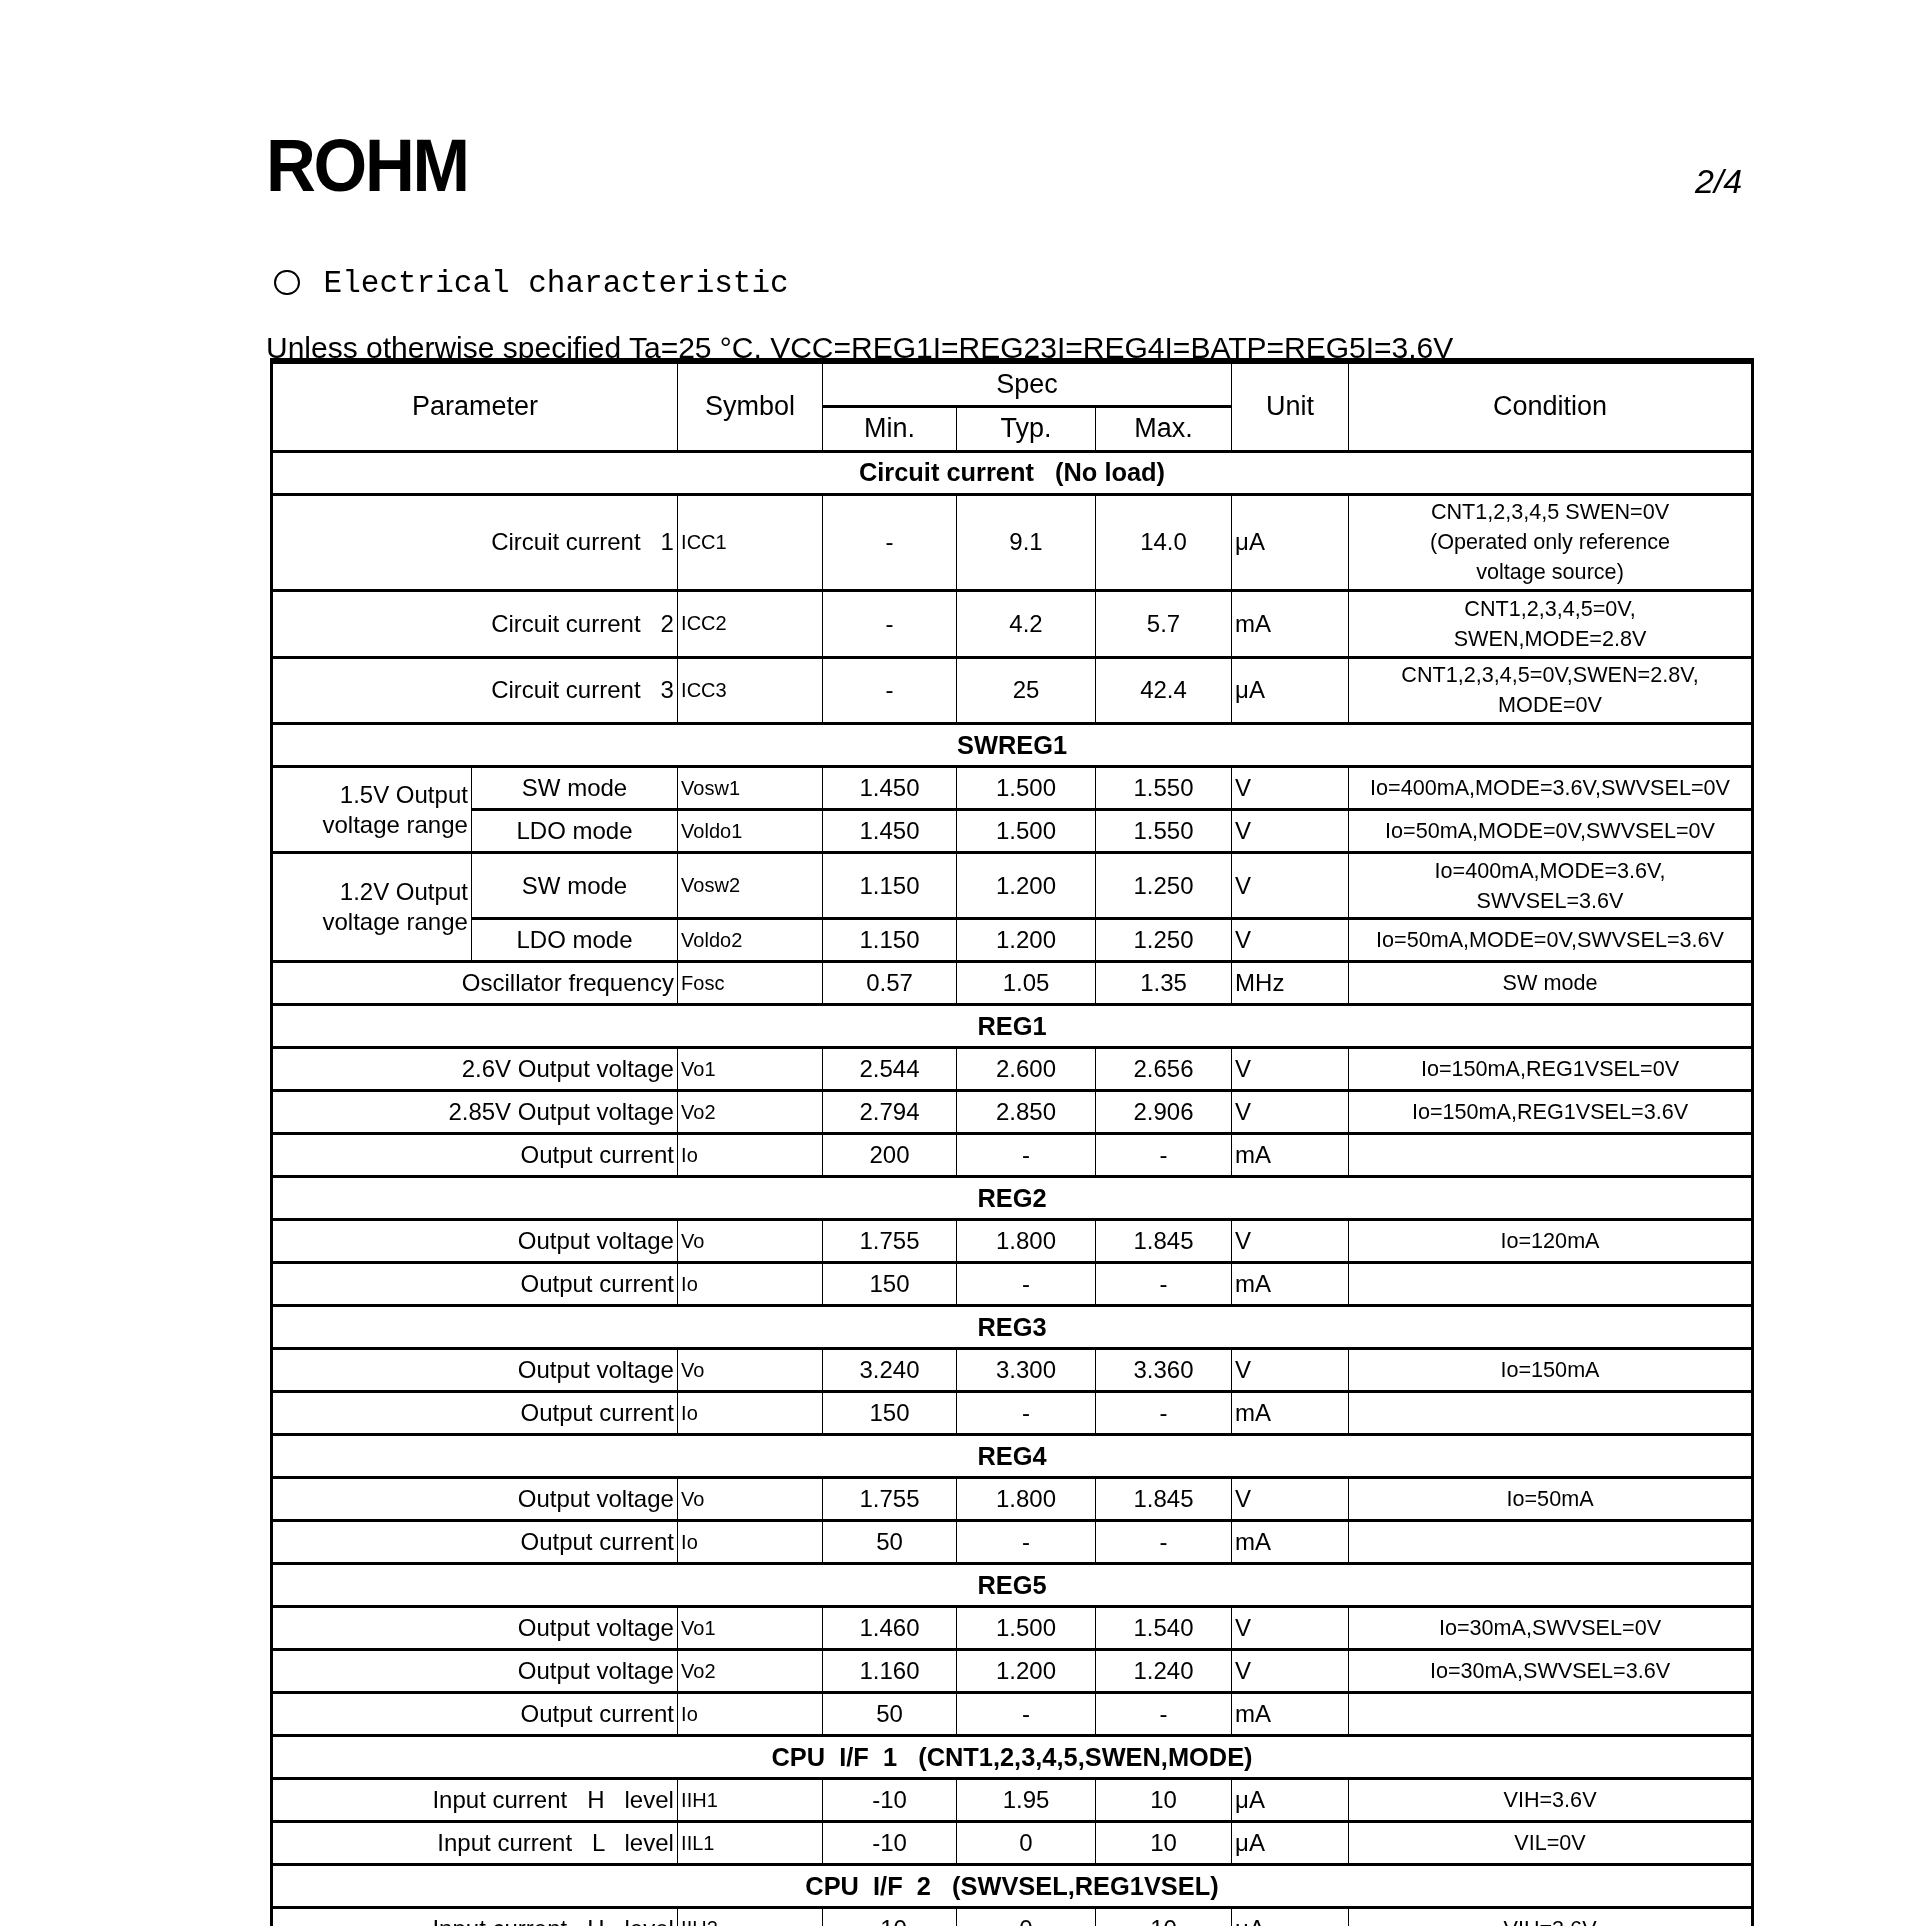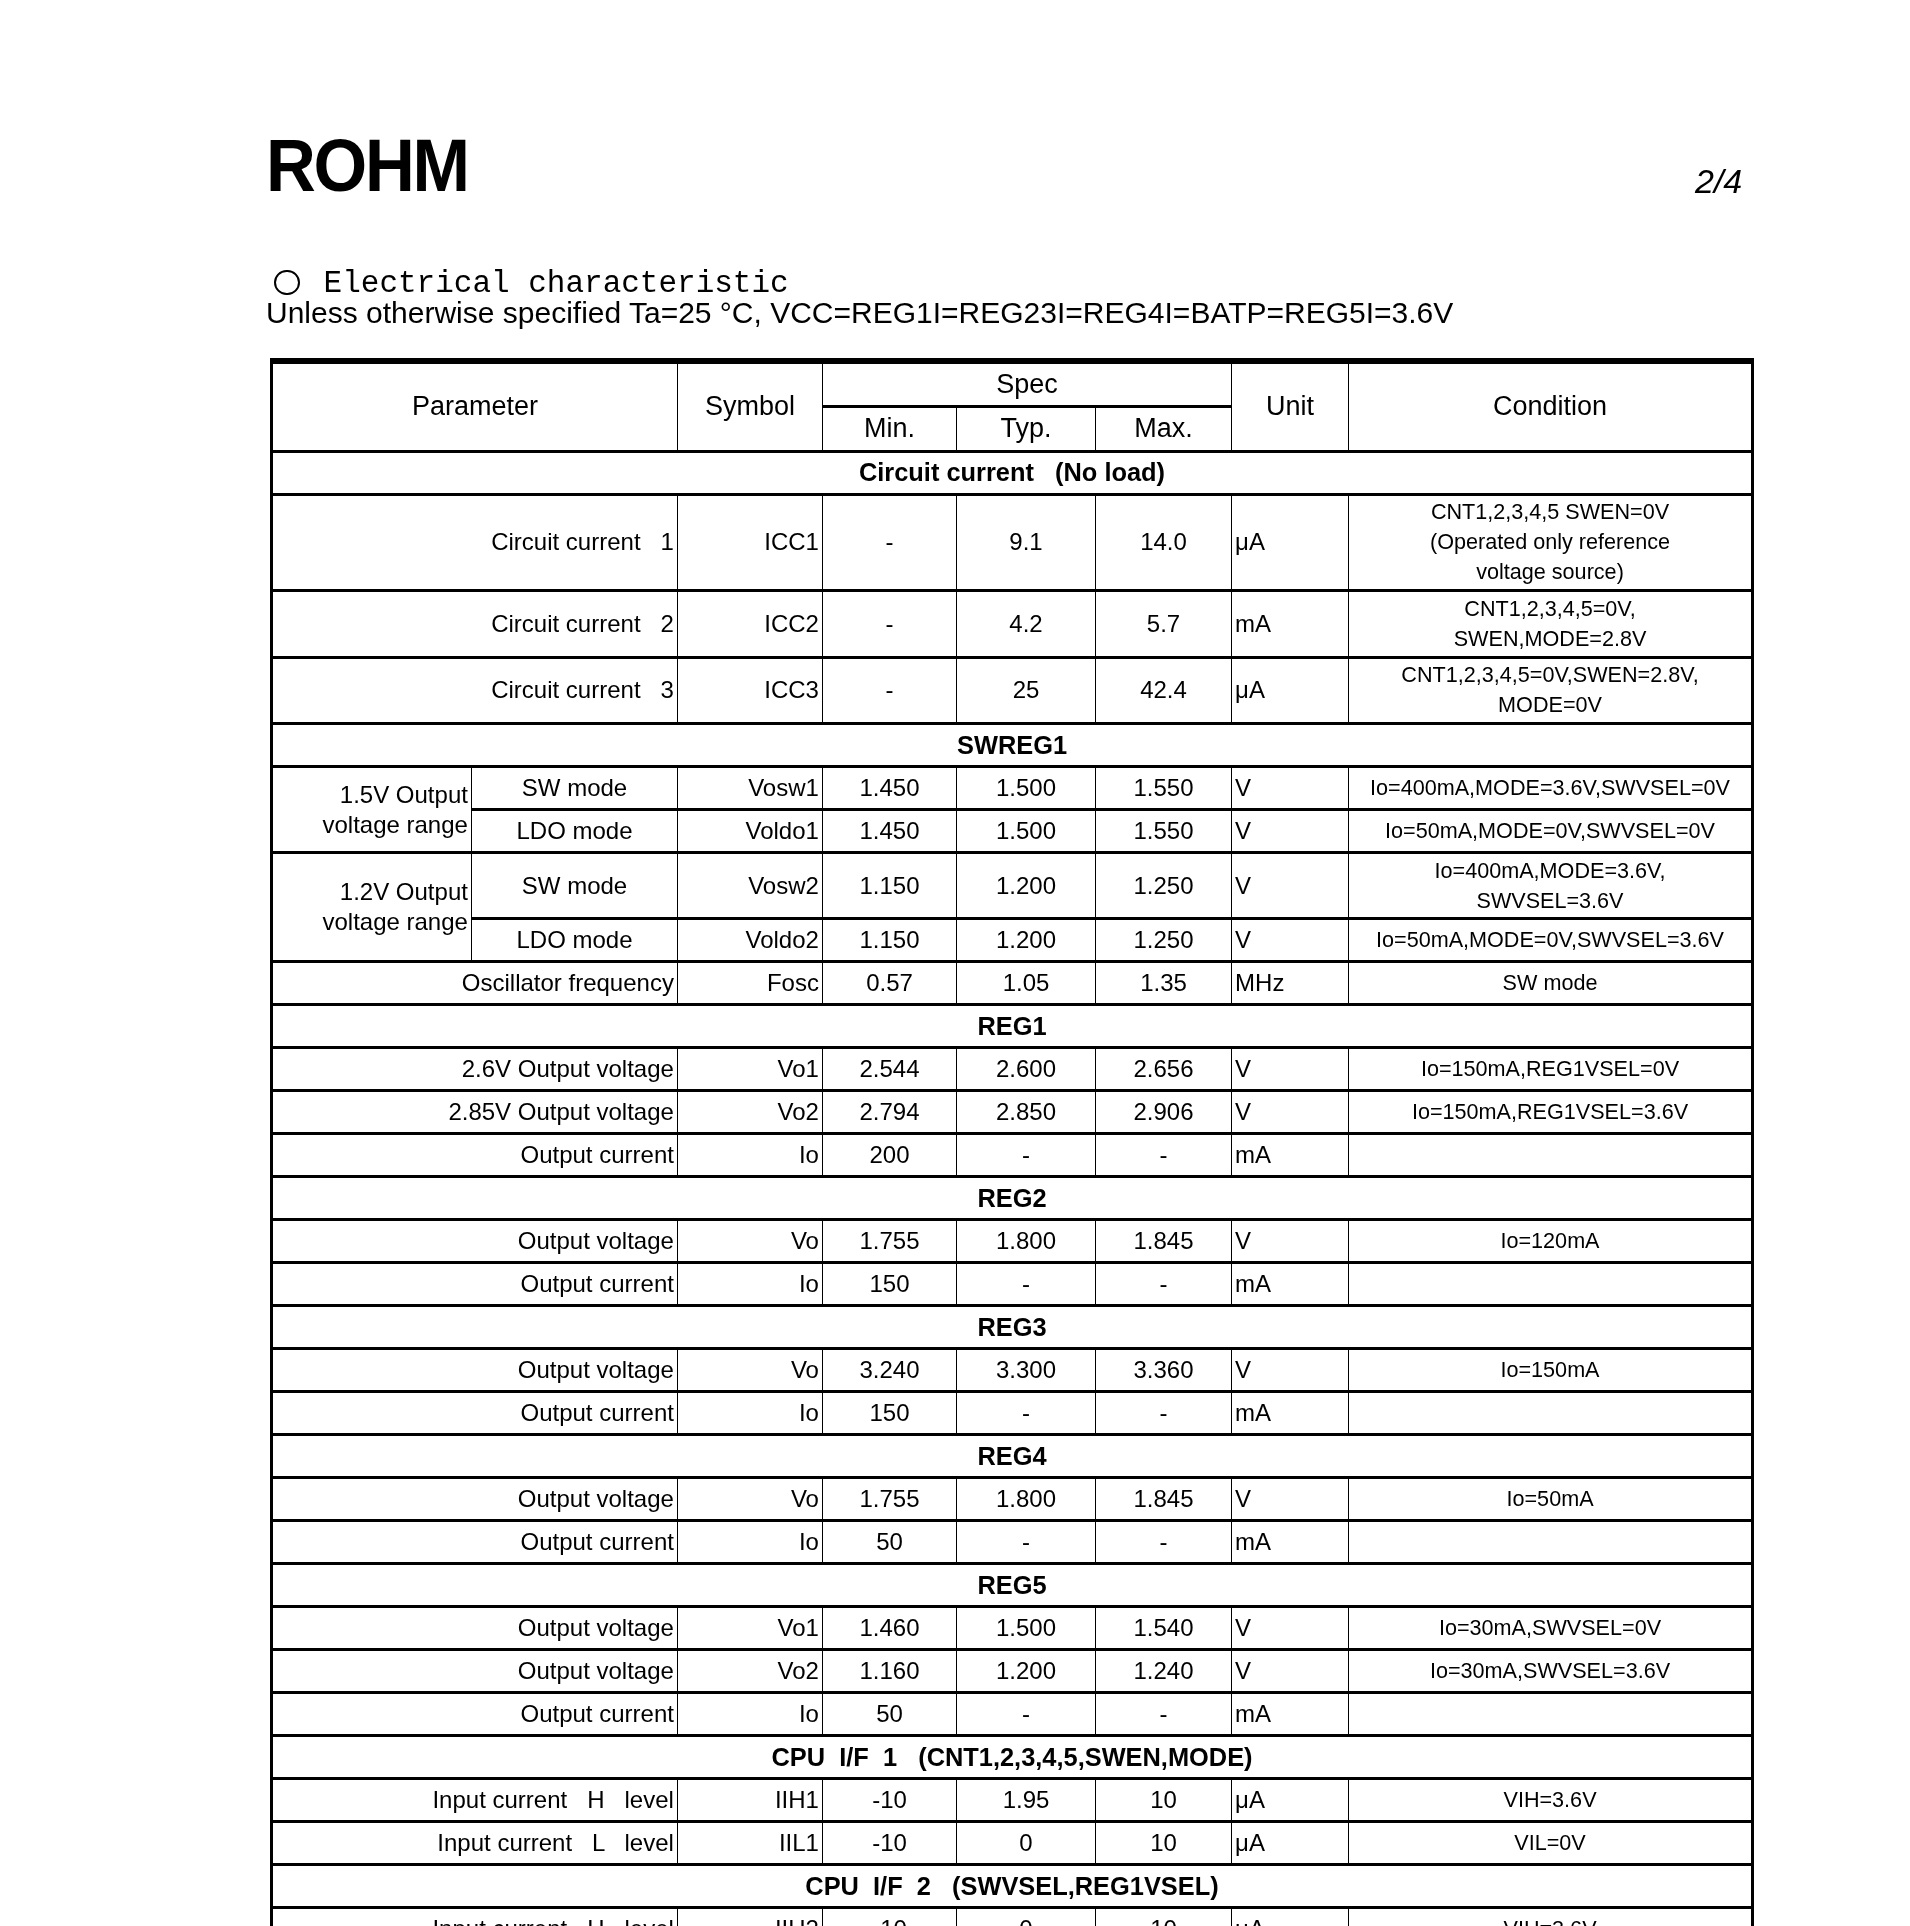--- a/index.html
+++ b/index.html
@@ -24,21 +24,21 @@
     position:absolute; left:274px; top:266px;
     font-size:31px;
     font-family:Liberation Mono, monospace;
   }
   .circle-icon {
     display:inline-block; width:21.6px; height:21.6px;
     border:2.3px solid #000; border-radius:50%;
     margin-right:5.4px; vertical-align:-3.1px;
   }
   .cond-line {
-    position:absolute; left:266px; top:296px;
+    position:absolute; left:266px; top:331px;
     font-size:30px; white-space:pre;
   }
   table.spec {
     position:absolute; left:270px; top:358px;
     width:1483px;
     border-collapse:collapse; table-layout:fixed;
     border:3.9px solid #000; border-top-width:6.2px; border-bottom-width:5.4px;
   }
   table.spec th, table.spec td {
     border:1.9px solid #000;
@@ -50,21 +50,21 @@
   thead tr { height:45px; }
   tbody tr { height:43px; }
   th { font-weight:normal; font-size:27px; text-align:center; }
   .section-row td {
     font-weight:bold; font-size:25.4px;
     text-align:center; padding-left:10px;
     white-space:pre-wrap;
   }
   .c-param { text-align:right; padding-left:10px; font-size:24px; white-space:pre-wrap; line-height:1.25; }
   .c-mode  { text-align:center; font-size:24px; }
-  .c-sym   { text-align:right; font-size:24px; }
+  .c-sym   { text-align:left; font-size:20px; }
   .c-num   { text-align:center; font-size:24px; }
   .c-unit  { font-size:24px; }
   .c-cond  { text-align:center; padding:3.9px 6.2px; font-size:21.6px; line-height:1.4; white-space:pre-wrap; }
 </style>
 </head>
 <body>
 
 <div class="page">
 
   <div class="logo">ROHM</div>

